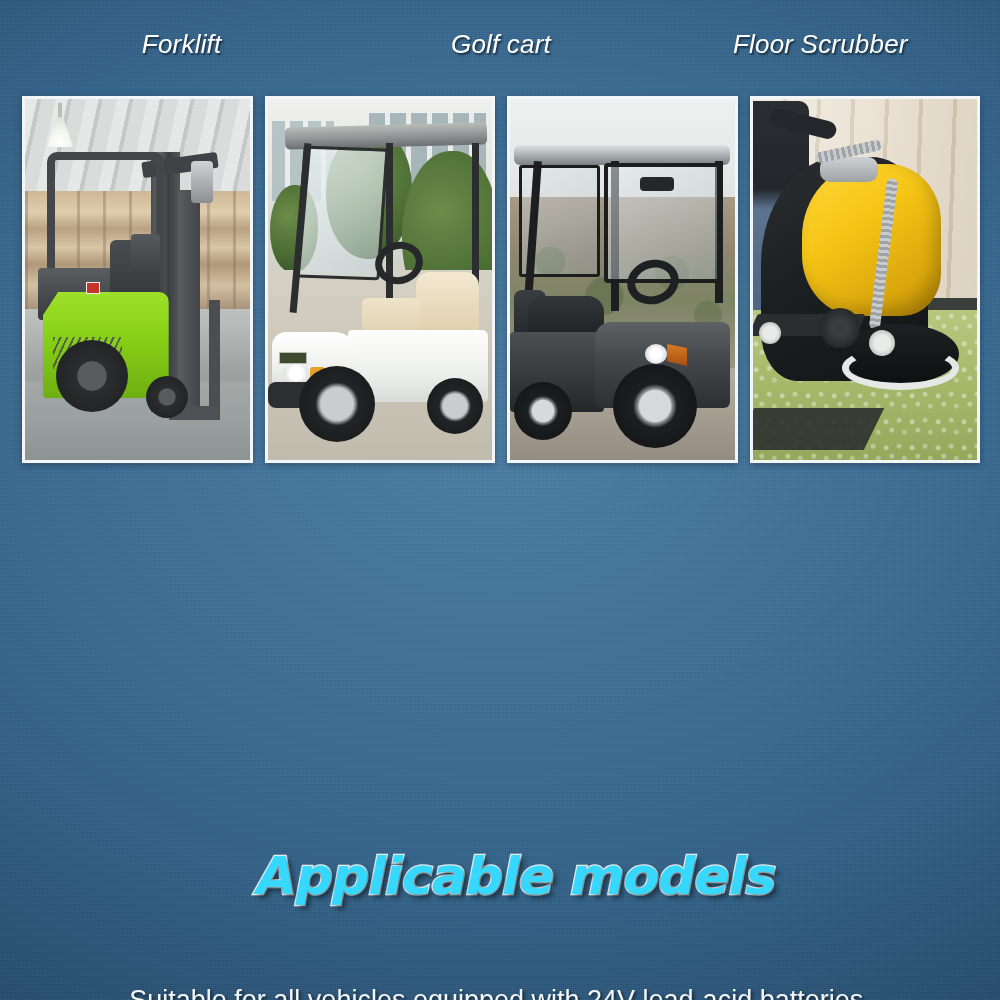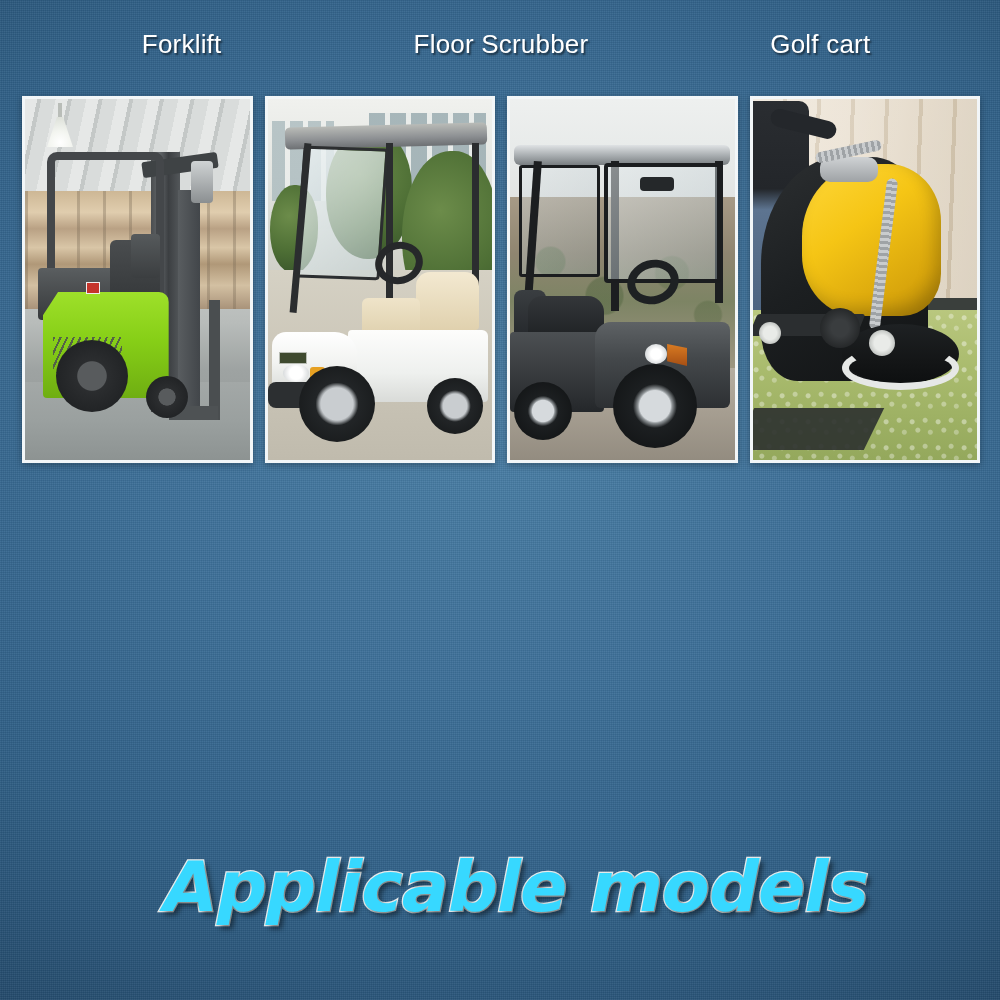--- a/index.html
+++ b/index.html
@@ -38,20 +38,21 @@
   .label-cell {
     flex: 1 1 0;
     display: flex; align-items: center; justify-content: center;
   }
   .label-cell span {
     color: #ffffff;
     font-size: 26px;
     letter-spacing: .2px;
     text-shadow: 1.5px 1.5px 2px rgba(0,0,0,.55);
     white-space: nowrap;
+    font-style: italic;
   }
 
   
   .photos {
     position: absolute; top: 60px; left: 22px;
     width: 958px; height: 367px;
     display: flex; gap: 12px;
   }
   .photo {
     flex: 1 1 0;
@@ -441,21 +442,21 @@
   }
 
   
   .headline {
     position: absolute; top: 443px; left: 0; width: 1000px;
     text-align: center;
   }
   .headline span {
     font-family: "DejaVu Sans", sans-serif;
     font-weight: bold;
-    font-size: 70px;
+    font-size: 52px;
     font-style: italic;
     letter-spacing: -1px;
     color: #37d8ff;
     -webkit-text-stroke: 2.5px #e8ecec;
     paint-order: stroke fill;
     text-shadow: 4px 4px 5px rgba(0,0,0,.45);
     margin-left: 32px;
   }
 
   .subline {
@@ -471,24 +472,24 @@
 </head>
 <body>
 
 <div id="page">
 
   <div class="labels">
     <div class="label-cell">
       <span>Forklift</span>
     </div>
     <div class="label-cell">
-      <span>Floor Scrubber</span>
+      <span>Golf cart</span>
     </div>
     <div class="label-cell">
-      <span>Golf cart</span>
+      <span>Floor Scrubber</span>
     </div>
   </div>
 
   <div class="photos">
 
     <div class="photo">
       <div class="inner">
         <div class="pf-bg"></div>
         <div class="pf-ceil"></div>
         <div class="pf-lamp2"></div>

